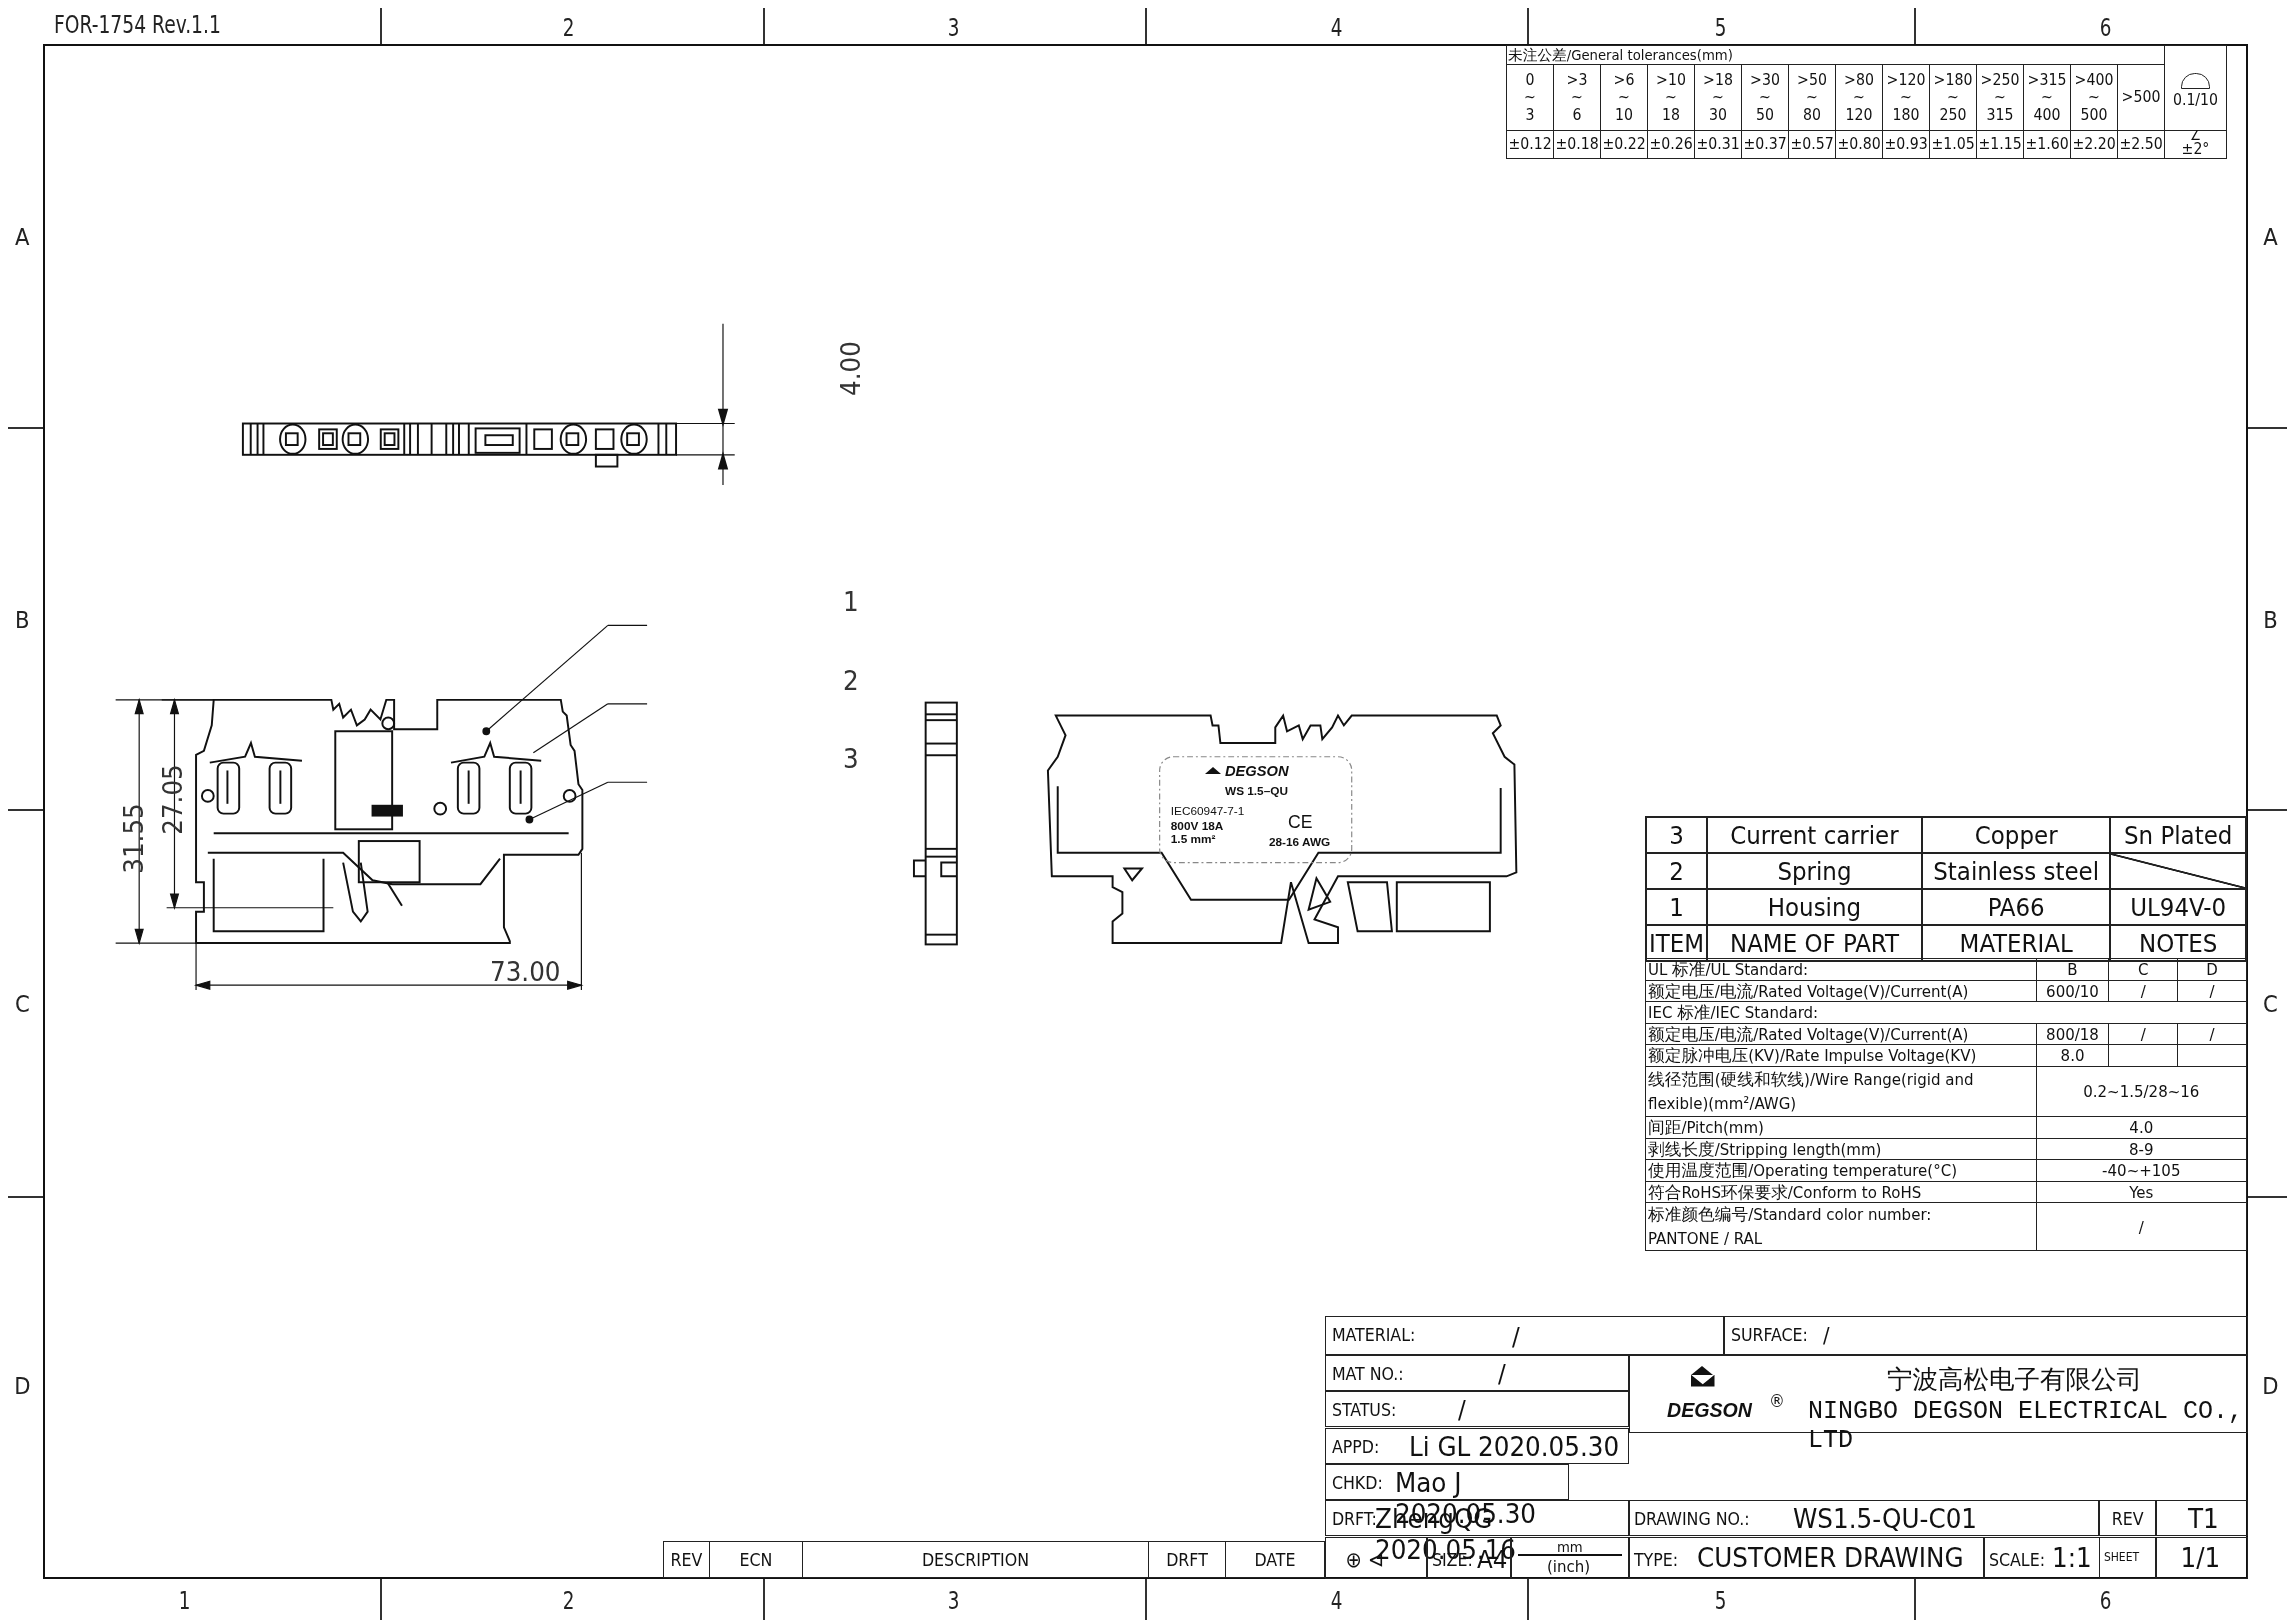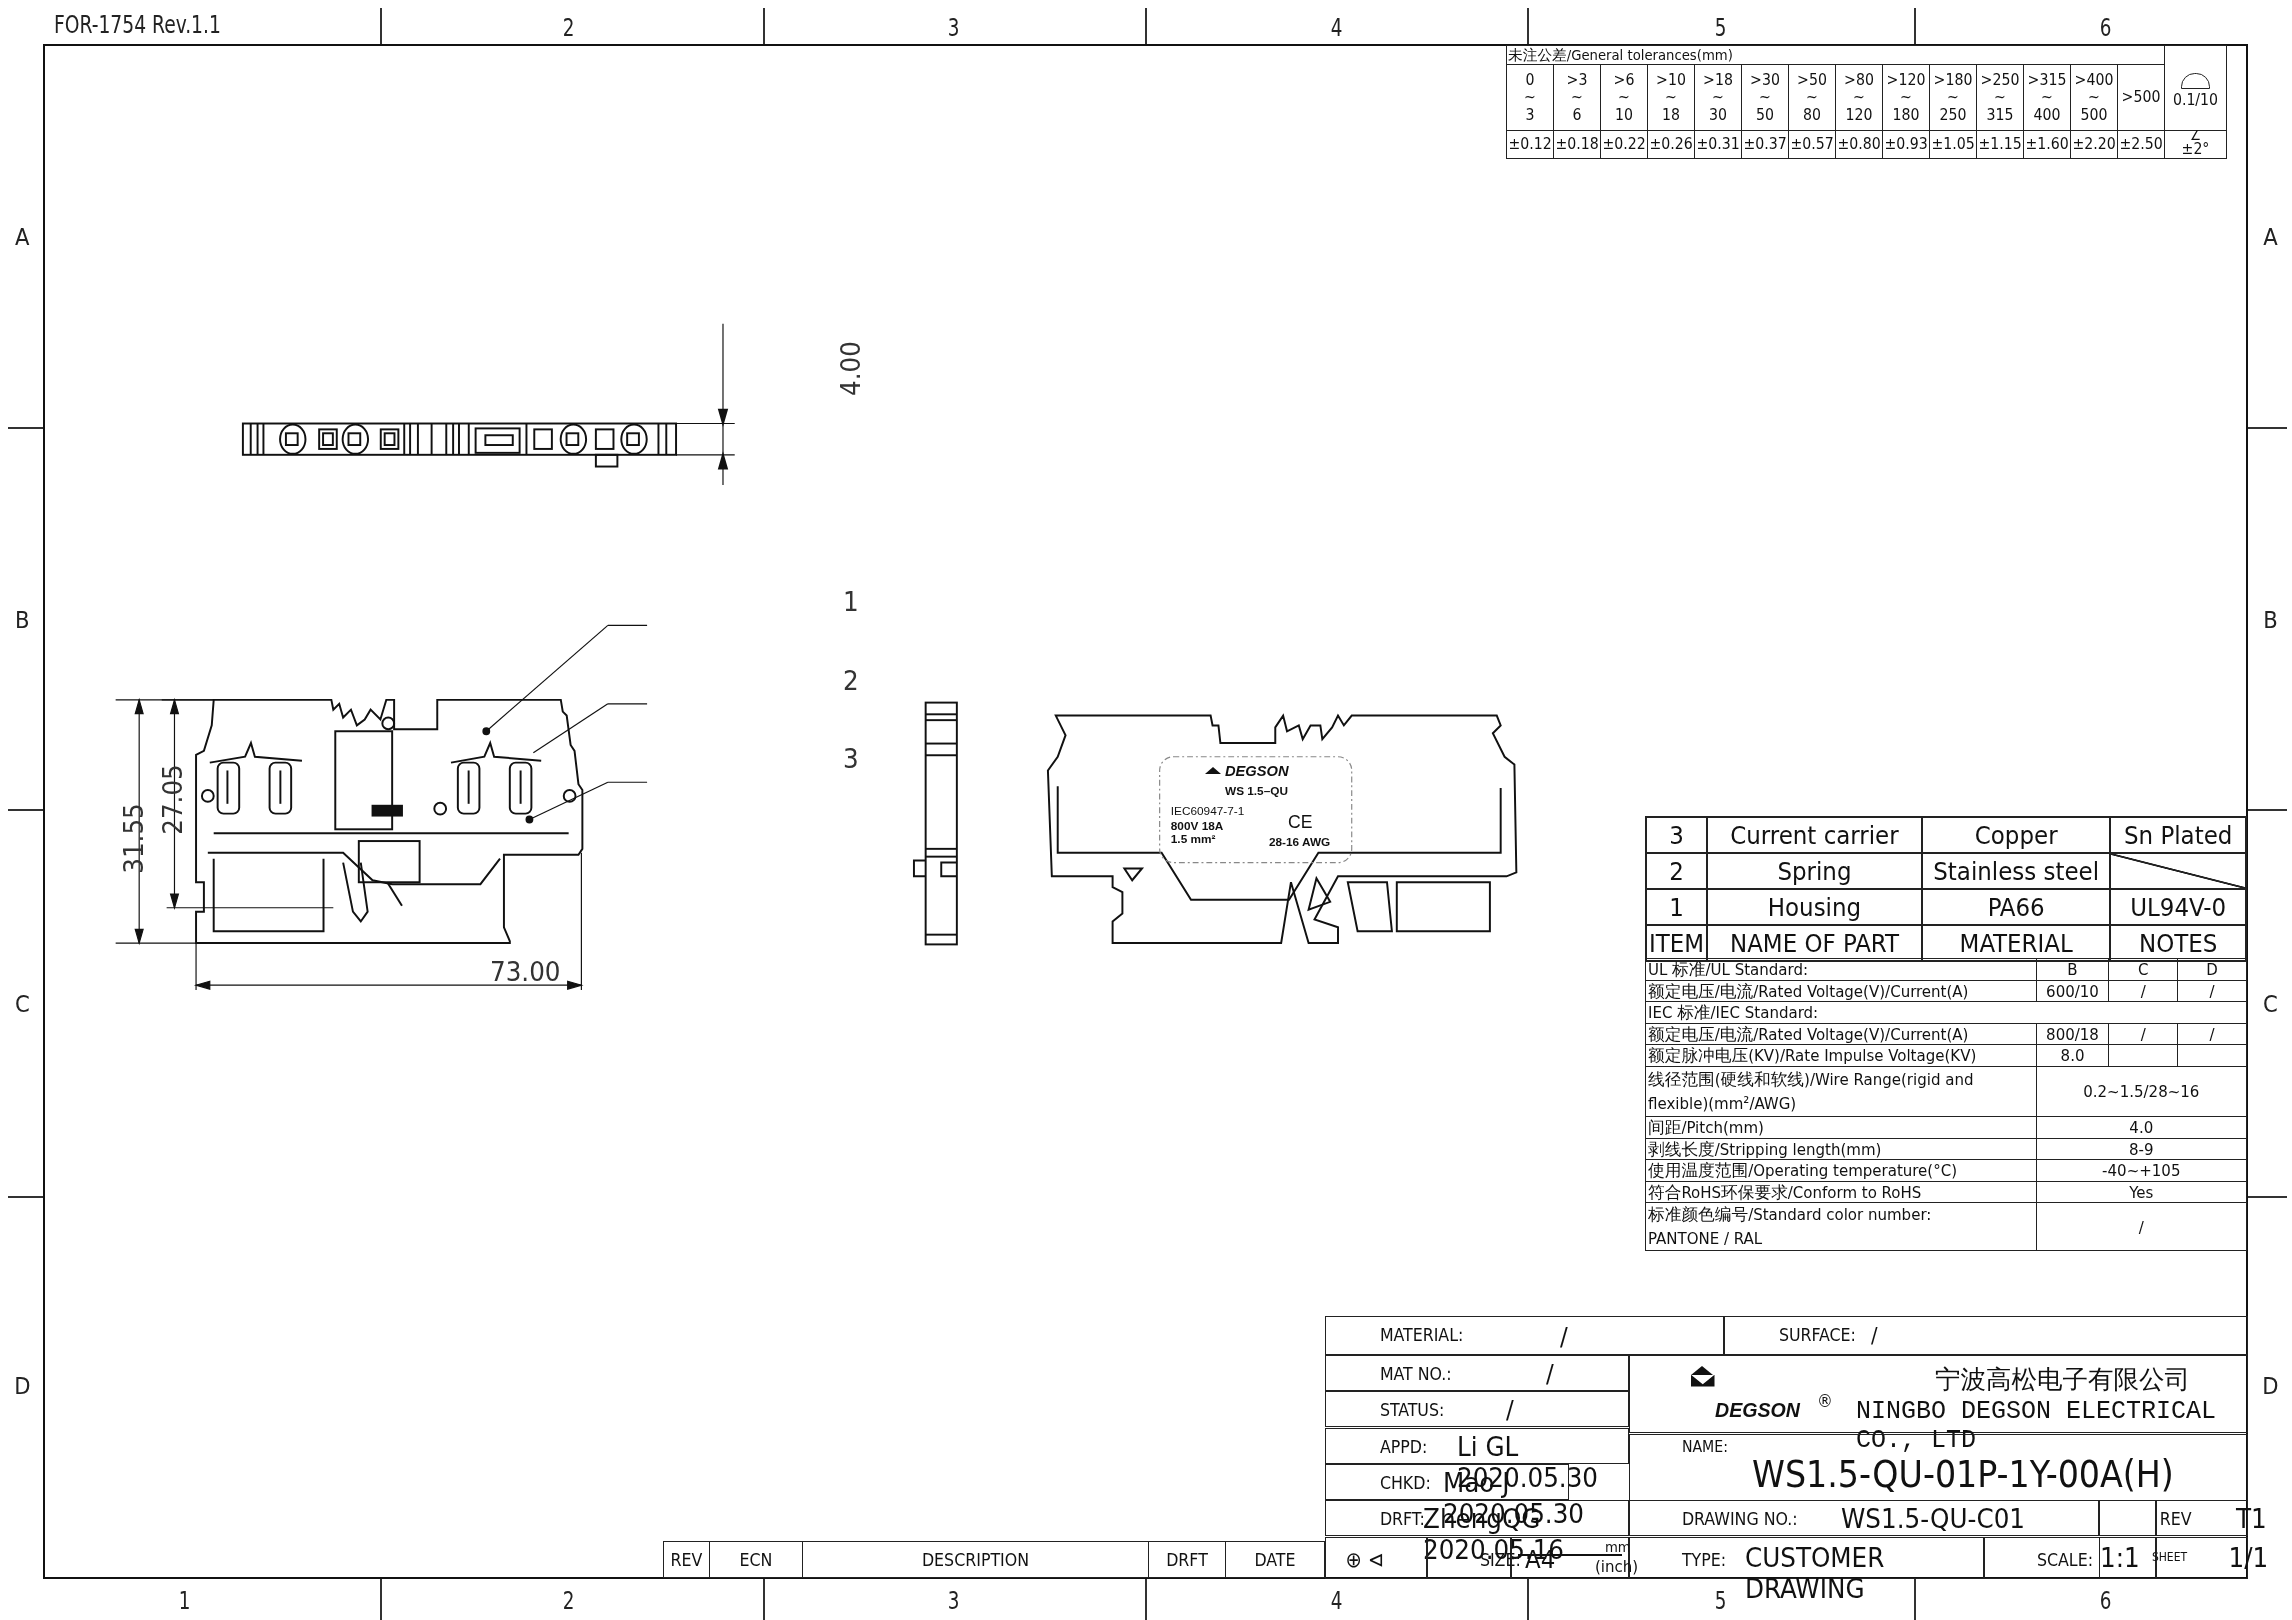--- a/index.html
+++ b/index.html
@@ -15,21 +15,21 @@
   .tol{position:absolute;left:1506px;top:45px;font-size:15.7px;}
   .tol td{border:1.5px solid #222;text-align:center;padding:0 1px;line-height:17.6px;}
   .cn{font-size:14.7px;}
   .parts{position:absolute;left:1645px;top:816px;width:602px;}
   .parts td{border:2px solid #222;text-align:center;font-size:25.5px;height:34px;font-weight:300;padding:0;}
   .spec{position:absolute;left:1645px;top:958px;width:602px;}
   .spec td{border:1.5px solid #222;font-size:16.7px;padding:0 2px;line-height:20.6px;}
   .spec td.v{text-align:center;}
   .tb{position:absolute;left:1325px;top:1316px;width:923px;height:263px;}
   .tb .cell{position:absolute;border:1.5px solid #222;box-sizing:border-box;font-size:17.6px;}
-  .lbl{position:absolute;font-size:17.6px;margin-left:48px;}
+  .lbl{position:absolute;font-size:17.6px;}
   .big{font-size:27.4px;font-weight:300;}
   .rev-tbl{position:absolute;left:663px;top:1541px;height:37px;}
   .rev-tbl td{border:1.5px solid #222;font-size:17.6px;text-align:center;height:35px;padding:0;}
   svg{position:absolute;overflow:visible;}
   .dim{font-size:27.4px;font-weight:300;color:#333;}
 </style>
 </head>
 <body>
 
 <div class="frame"></div>
@@ -467,24 +467,20 @@
   <div class="cell" style="left:304px;top:39px;width:619px;height:78px;">
     <div style="position:absolute;left:61px;top:9.8px;width:25.5px;height:23.5px;">
       <div style="width:0;height:0;border-left:11.8px solid transparent;border-right:11.8px solid transparent;border-bottom:9.8px solid #111;"></div>
       <div style="width:23.5px;height:11.8px;background:#111;clip-path:polygon(0 0,100% 0,100% 100%,0 100%,0 0,50% 80%,100% 0);"></div>
     </div>
     <span class="lbl" style="left:37px;top:43px;font-family:'Liberation Sans',sans-serif;font-weight:bold;font-style:italic;font-size:19.6px;">DEGSON</span>
     <span class="lbl" style="left:139px;top:35px;font-size:17.6px;">®</span>
     <span class="lbl" style="left:257px;top:5.9px;font-size:25.5px;font-family:'DejaVu Sans',sans-serif;">宁波高松电子有限公司</span>
     <span class="lbl" style="left:178px;top:41px;font-size:25px;font-family:Liberation Mono, monospace;">NINGBO DEGSON ELECTRICAL CO., LTD</span>
   </div>
-  <div class="cell" style="left:304px;top:118px;width:619px;height:67px;">
-    <span class="lbl" style="left:3.9px;top:2px;font-size:15.7px;">NAME:</span>
-    <span class="lbl" style="left:74px;top:17.6px;font-size:37px;font-weight:300;">WS1.5-QU-01P-1Y-00A(H)</span>
-  </div>
   <div class="cell" style="left:304px;top:184px;width:470px;height:36px;">
     <span class="lbl" style="left:3.9px;top:7.8px;">DRAWING NO.:</span>
     <span class="lbl big" style="left:163px;top:2px;">WS1.5-QU-C01</span>
   </div>
   <div class="cell" style="left:774px;top:184px;width:57px;height:36px;">
     <span class="lbl" style="left:11.8px;top:7.8px;">REV</span>
   </div>
   <div class="cell" style="left:831px;top:184px;width:92px;height:36px;">
     <span class="lbl big" style="left:31px;top:2px;">T1</span>
   </div>

